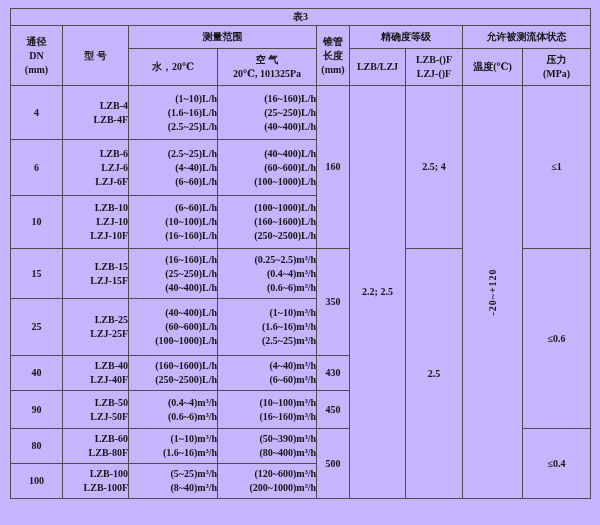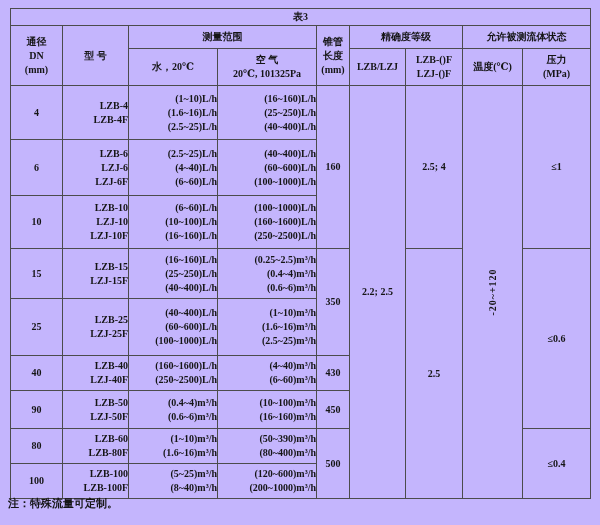--- a/index.html
+++ b/index.html
@@ -267,14 +267,13 @@
             <div>(8~40)m³/h</div>
           </td>
       <td class="range">
             <div>(120~600)m³/h</div>
             <div>(200~1000)m³/h</div>
           </td>
     </tr>
   </tbody>
     </table>
 
-  <div class="note">注：特殊流量可定制。</div>
 </div>
 
 </body></html>

